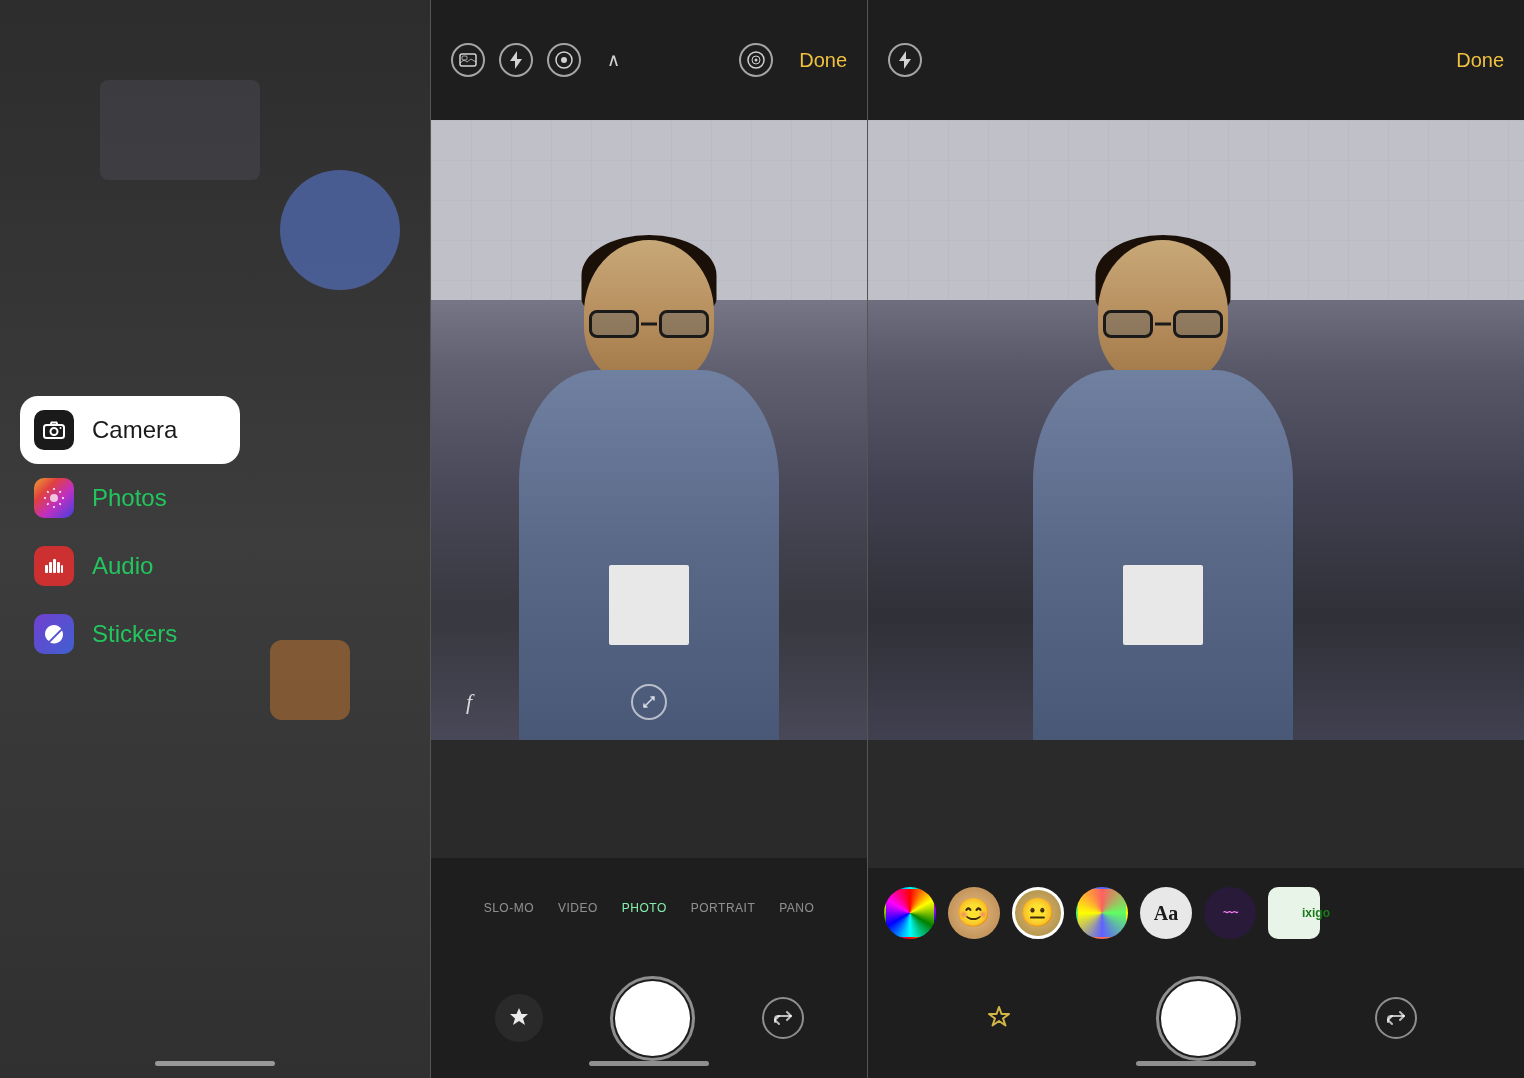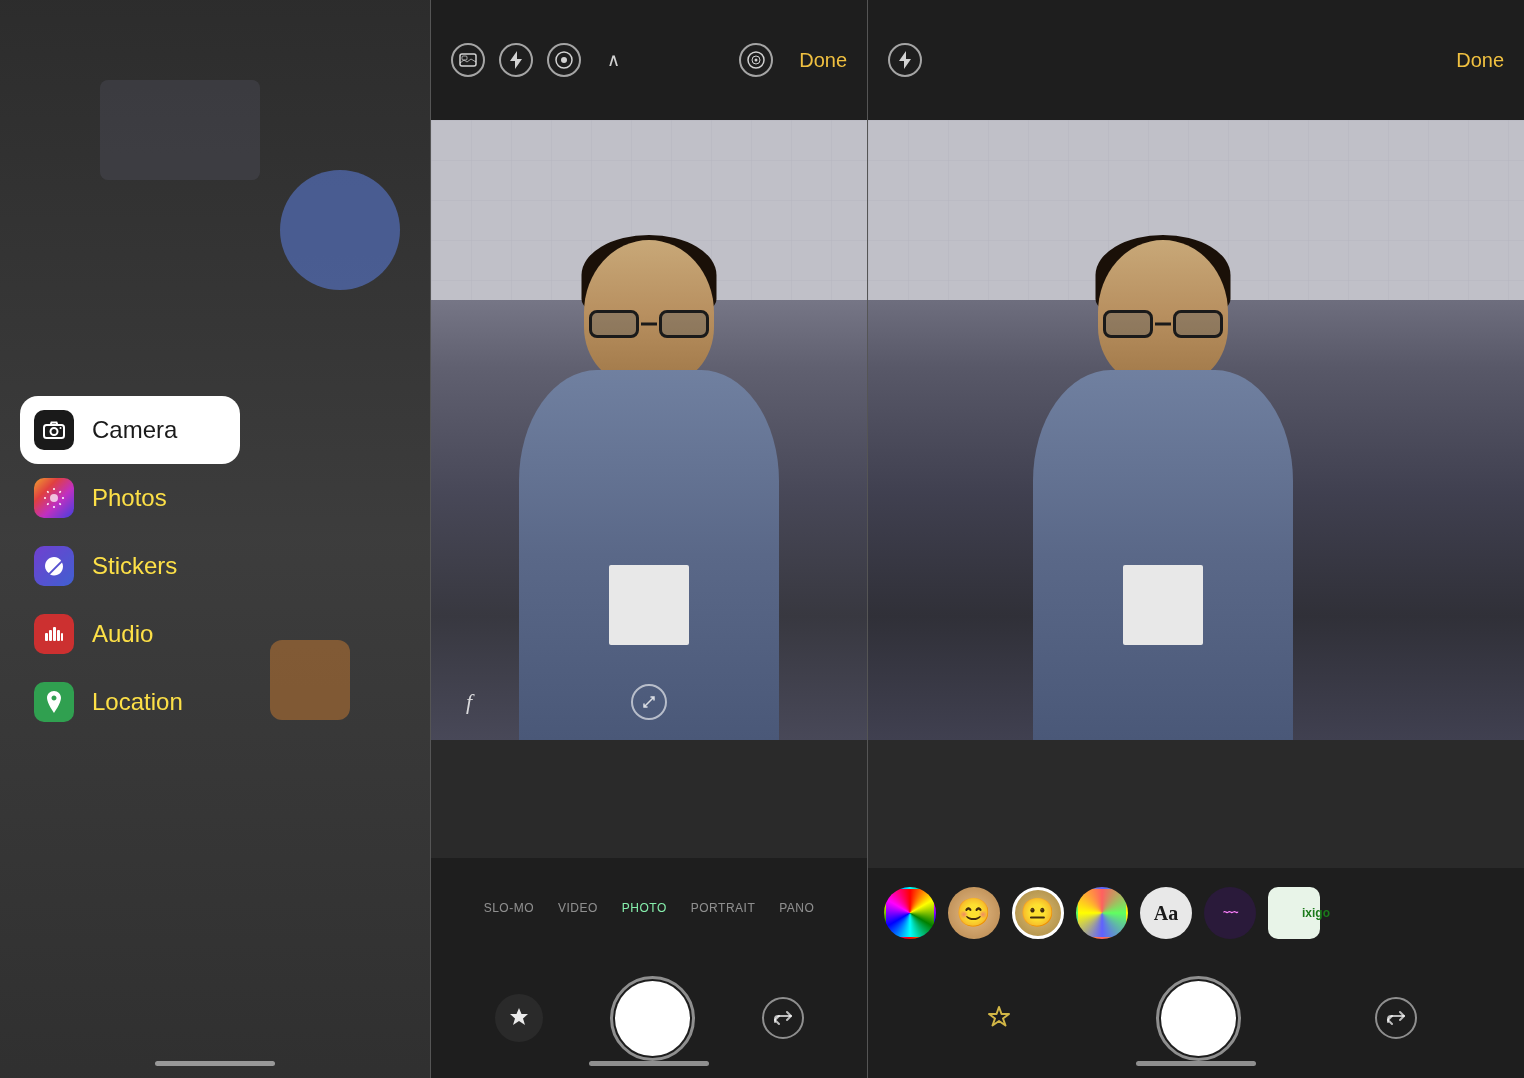--- a/index.html
+++ b/index.html
@@ -84,21 +84,21 @@
       border-radius: 10px;
       display: flex;
       align-items: center;
       justify-content: center;
       font-size: 20px;
       flex-shrink: 0;
     }
     .menu-item-label {
       font-size: 24px;
       font-weight: 500;
-      color: #fde047;
+      color: #22c55e;
     }
     .menu-item.active .menu-item-label {
       color: #1a1a1a;
     }
 
     
     .icon-camera {
       background: #1a1a1a;
       color: #fff;
     }
@@ -637,50 +637,42 @@
       <div class="menu-item-icon icon-photos">
         <svg width="22" height="22" viewBox="0 0 22 22" fill="none">
           <circle cx="11" cy="11" r="4" fill="white" opacity="0.7"></circle>
           <path d="M11 3V1M11 21V19M3 11H1M21 11H19M5.6 5.6L4.2 4.2M17.8 17.8L16.4 16.4M5.6 16.4L4.2 17.8M17.8 4.2L16.4 5.6" stroke="white" stroke-width="1.5"></path>
         </svg>
       </div>
       <span class="menu-item-label">Photos</span>
     </div>
 
     <div class="menu-item">
-      <div class="menu-item-icon icon-stickers">
-        <svg width="22" height="22" viewBox="0 0 22 22" fill="white">
-          <path d="M11 2C6 2 2 6 2 11C2 14 3.5 16.5 5.8 18.1L18.1 5.8C16.5 3.5 14 2 11 2Z"></path>
-          <path d="M7 19.5C8.2 20.1 9.6 20.5 11 20.5C16 20.5 20 16.5 20 11.5C20 10.1 19.6 8.7 19 7.5L7 19.5Z"></path>
-        </svg>
-      </div>
-      <span class="menu-item-label">Stickers</span>
-    </div>
-
-    <div class="menu-item">
       <div class="menu-item-icon icon-audio">
         <svg width="22" height="22" viewBox="0 0 22 22" fill="none">
           <rect x="2" y="10" width="3" height="8" rx="1" fill="white"></rect>
           <rect x="6" y="7" width="3" height="11" rx="1" fill="white"></rect>
           <rect x="10" y="4" width="3" height="14" rx="1" fill="white"></rect>
           <rect x="14" y="7" width="3" height="11" rx="1" fill="white"></rect>
           <rect x="18" y="10" width="2" height="8" rx="1" fill="white"></rect>
         </svg>
       </div>
       <span class="menu-item-label">Audio</span>
     </div>
 
     <div class="menu-item">
-      <div class="menu-item-icon icon-location">
-        <svg width="18" height="22" viewBox="0 0 18 22" fill="white">
-          <path d="M9 0C5.1 0 2 3.1 2 7C2 12 9 22 9 22C9 22 16 12 16 7C16 3.1 12.9 0 9 0ZM9 9.5C7.6 9.5 6.5 8.4 6.5 7C6.5 5.6 7.6 4.5 9 4.5C10.4 4.5 11.5 5.6 11.5 7C11.5 8.4 10.4 9.5 9 9.5Z"></path>
+      <div class="menu-item-icon icon-stickers">
+        <svg width="22" height="22" viewBox="0 0 22 22" fill="white">
+          <path d="M11 2C6 2 2 6 2 11C2 14 3.5 16.5 5.8 18.1L18.1 5.8C16.5 3.5 14 2 11 2Z"></path>
+          <path d="M7 19.5C8.2 20.1 9.6 20.5 11 20.5C16 20.5 20 16.5 20 11.5C20 10.1 19.6 8.7 19 7.5L7 19.5Z"></path>
         </svg>
       </div>
-      <span class="menu-item-label">Location</span>
-    </div>
+      <span class="menu-item-label">Stickers</span>
+    </div>
+
 
   </div>
 
   <div class="home-indicator-left"></div>
 </div>
 
 <div class="middle-panel">
   <div class="status-dot"></div>
 
   <div class="camera-top-bar">

